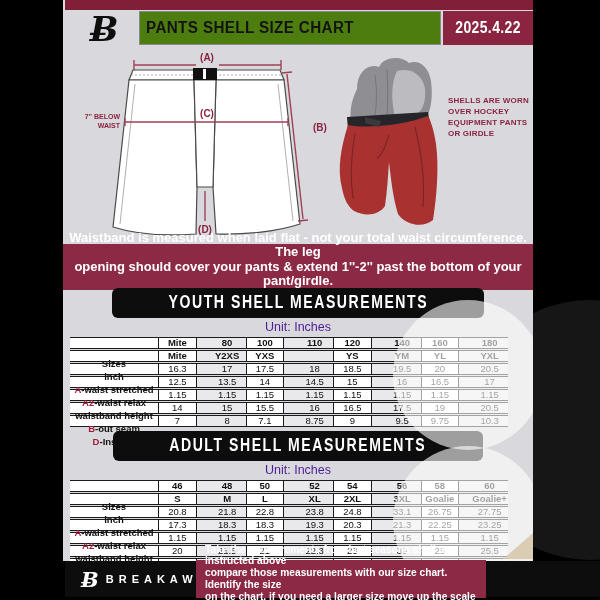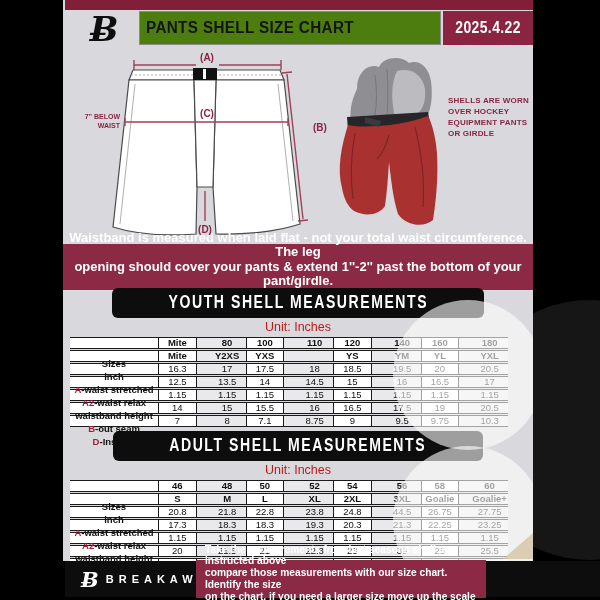--- a/index.html
+++ b/index.html
@@ -31,21 +31,21 @@
   
   .band{position:absolute;left:0;top:244px;width:100%;height:46px;background:var(--maroon-band);
         display:flex;align-items:center;justify-content:center;}
   .band span{color:#fff;font-size:13px;font-weight:bold;line-height:14.5px;text-align:center;white-space:pre-line;}
 
   
   .sections{position:absolute;left:0;top:288px;width:100%;}
   .pill-row{text-align:center;}
   .pill{display:inline-block;background:#0d0d0d;color:#fff;border-radius:6px;padding:4px 20px 5px;}
   .pill span{display:inline-block;font-size:18px;font-weight:bold;letter-spacing:2px;transform:scaleX(.78);white-space:nowrap;}
-  .unit{text-align:center;font-size:12.5px;color:#b91c1c;margin:2px 0 3px;}
+  .unit{text-align:center;font-size:12.5px;color:#4c1d95;margin:2px 0 3px;}
   .size-table{margin:0 auto 0 7px;width:438px;}
   .t-row{display:flex;height:10px;border-top:1px solid #1b1b1b;border-bottom:1px solid #1b1b1b;
          margin-bottom:1px;background:#fff;align-items:center;}
   .t-cell{height:100%;display:flex;align-items:center;justify-content:center;font-size:9.5px;color:#111;
           line-height:10px;box-sizing:border-box;}
   .t-label{width:88px;font-weight:bold;margin-top:41px;}
   .t-val{flex:1;border-left:1px solid #1b1b1b;}
   .t-val.shade{background:#e9e9ec;padding-left:12px;}
   .t-val.hdr{font-weight:bold;}
   .accent{color:var(--accent);}
@@ -272,21 +272,21 @@
               <div class="t-cell t-val hdr">Goalie</div>
               <div class="t-cell t-val shade hdr">Goalie+</div>
             </div>
             <div class="t-row">
               <div class="t-cell t-label"><span class="accent">A</span>-waist stretched</div>
               <div class="t-cell t-val">20.8</div>
               <div class="t-cell t-val shade">21.8</div>
               <div class="t-cell t-val">22.8</div>
               <div class="t-cell t-val shade">23.8</div>
               <div class="t-cell t-val">24.8</div>
-              <div class="t-cell t-val shade">44.5</div>
+              <div class="t-cell t-val shade">33.1</div>
               <div class="t-cell t-val">26.75</div>
               <div class="t-cell t-val shade">27.75</div>
             </div>
             <div class="t-row">
               <div class="t-cell t-label"><span class="accent">A2</span>-waist relax</div>
               <div class="t-cell t-val">17.3</div>
               <div class="t-cell t-val shade">18.3</div>
               <div class="t-cell t-val">18.3</div>
               <div class="t-cell t-val shade">19.3</div>
               <div class="t-cell t-val">20.3</div>

